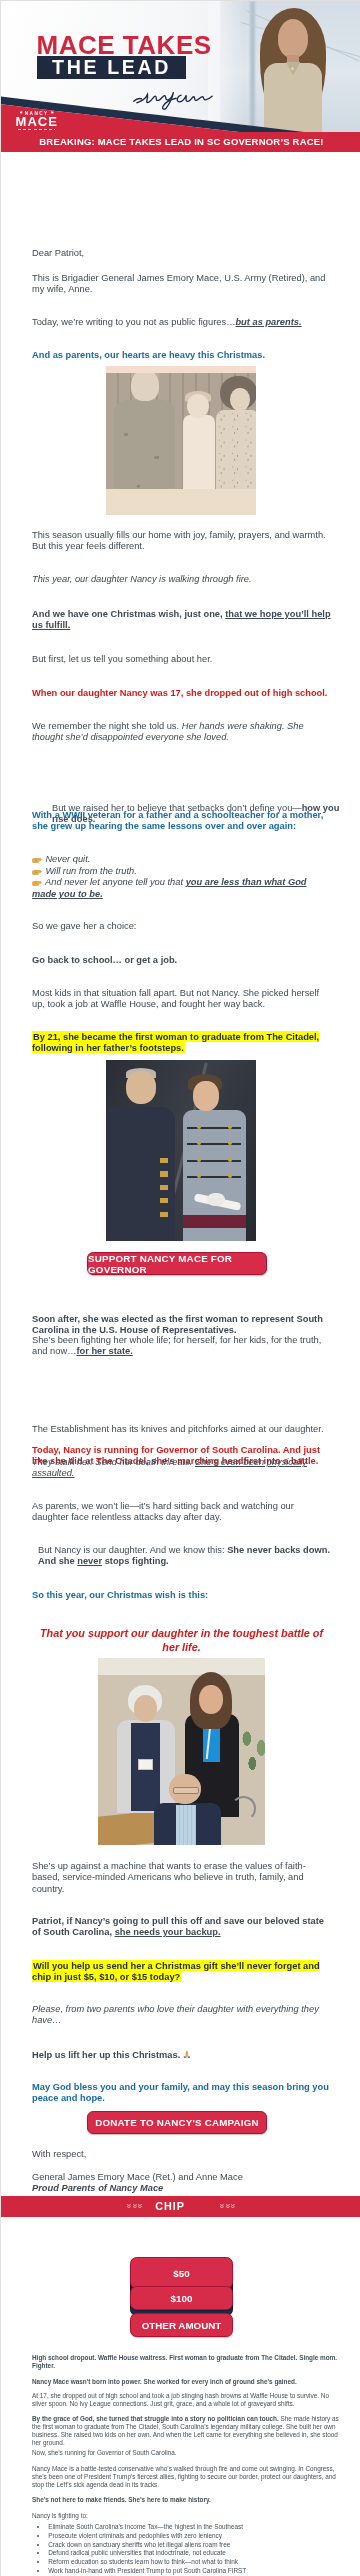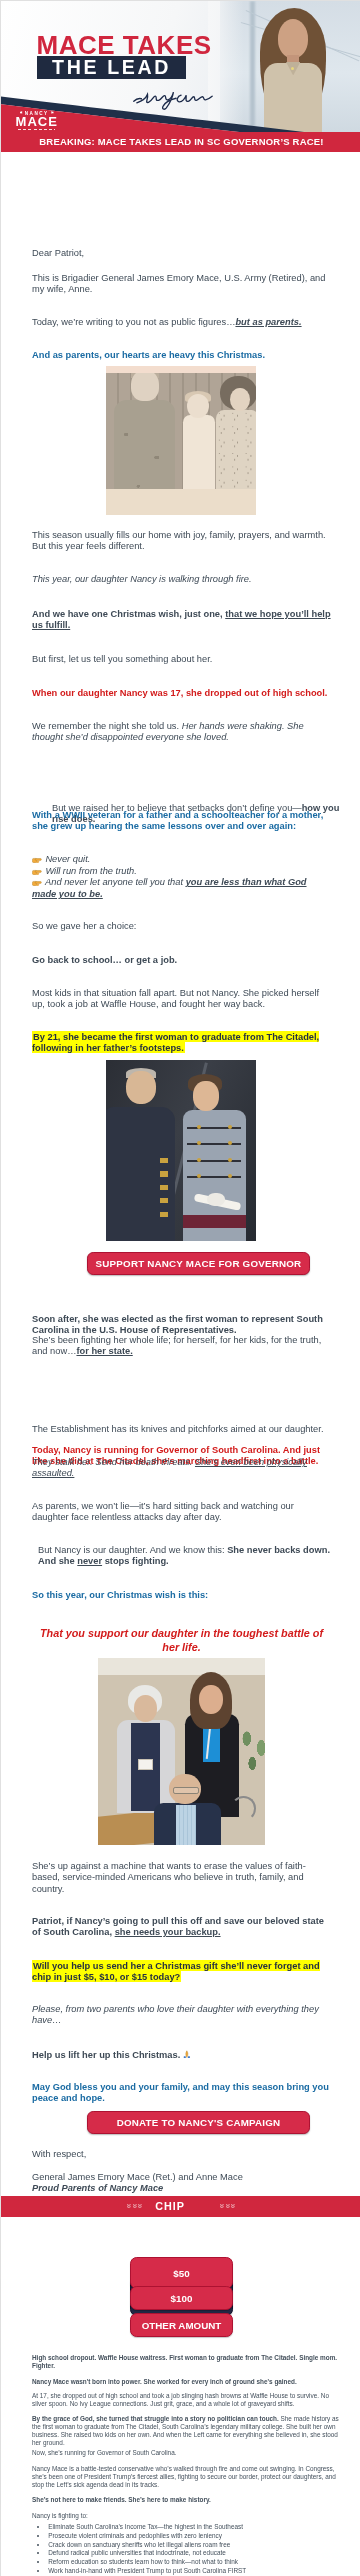--- a/index.html
+++ b/index.html
@@ -85,21 +85,21 @@
   .p3-nancy-face{position:absolute;left:101px;top:27px;width:24px;height:29px;background:#dcae8e;border-radius:48%;}
   .p3-nancy-body{position:absolute;left:87px;top:56px;width:54px;height:103px;background:#1d1d22;border-radius:10.3px 10.3px 0 0;}
   .p3-nancy-top{position:absolute;left:105px;top:58px;width:16.5px;height:46px;background:#1d8fd6;}
   .p3-lanyard{position:absolute;left:110px;top:58px;width:2.1px;height:43px;background:#e8e8e8;transform:rotate(6deg);}
   .p3-dad-head{position:absolute;left:71px;top:116px;width:32px;height:30px;background:#d9b697;border-radius:48%;}
   .p3-dad-glasses{position:absolute;left:75px;top:129px;width:24px;height:5.2px;border:1px solid #8a8376;border-radius:2.1px;background:rgba(255,255,255,.2);}
   .p3-dad-body{position:absolute;left:56px;top:145px;width:67px;height:42px;background:#27324a;border-radius:9.3px 9.3px 0 0;}
   .p3-dad-shirt{position:absolute;left:78px;top:147px;width:19.6px;height:40px;background:repeating-linear-gradient(90deg,#bcd3e4 0 3.1px,#a9c4d8 3.1px 4.1px);}
   .p3-wheel{position:absolute;right:9.3px;top:138px;width:20.6px;height:20.6px;border:2.1px solid #8b8b8b;border-radius:50%;border-left-color:transparent;border-bottom-color:transparent;}
   
-  .cta{position:absolute;left:86px;width:223px;height:23px;background:#d62b49;border:1px solid #ad1232;border-radius:6.2px;
+  .cta{position:absolute;left:86px;width:180px;height:23px;background:#d62b49;border:1px solid #ad1232;border-radius:6.2px;
        box-shadow:0 1px 1.5px rgba(0,0,0,.28);color:#fff;font-weight:700;font-size:9.8px;display:flex;align-items:center;justify-content:center;letter-spacing:0.2px;cursor:pointer;box-sizing:border-box;}
   .chip-band{position:absolute;top:2195px;left:0;width:361px;height:20.6px;background:#d0273e;display:flex;align-items:center;justify-content:center;}
   .chev{display:inline-block;color:rgba(255,255,255,.55);font-size:8.8px;font-weight:700;transform:rotate(90deg);margin:0 0.5px;}
   .chip-label{color:#fff;font-weight:900;font-size:10.8px;letter-spacing:1px;margin:0 7.2px 0 11.3px;}
   .chip-gap{width:27px;}
   .amt{position:absolute;left:129px;width:103px;border-radius:6.7px;color:#fff;font-weight:700;font-size:9.8px;
        display:flex;align-items:center;justify-content:center;cursor:pointer;box-sizing:border-box;box-shadow:0 1px 1px rgba(0,0,0,.22);}
   .amt.navy{background:#232744;border:1px solid #12152e;}
   .amt.red{background:#d62b49;border:1px solid #ad1232;}
   

